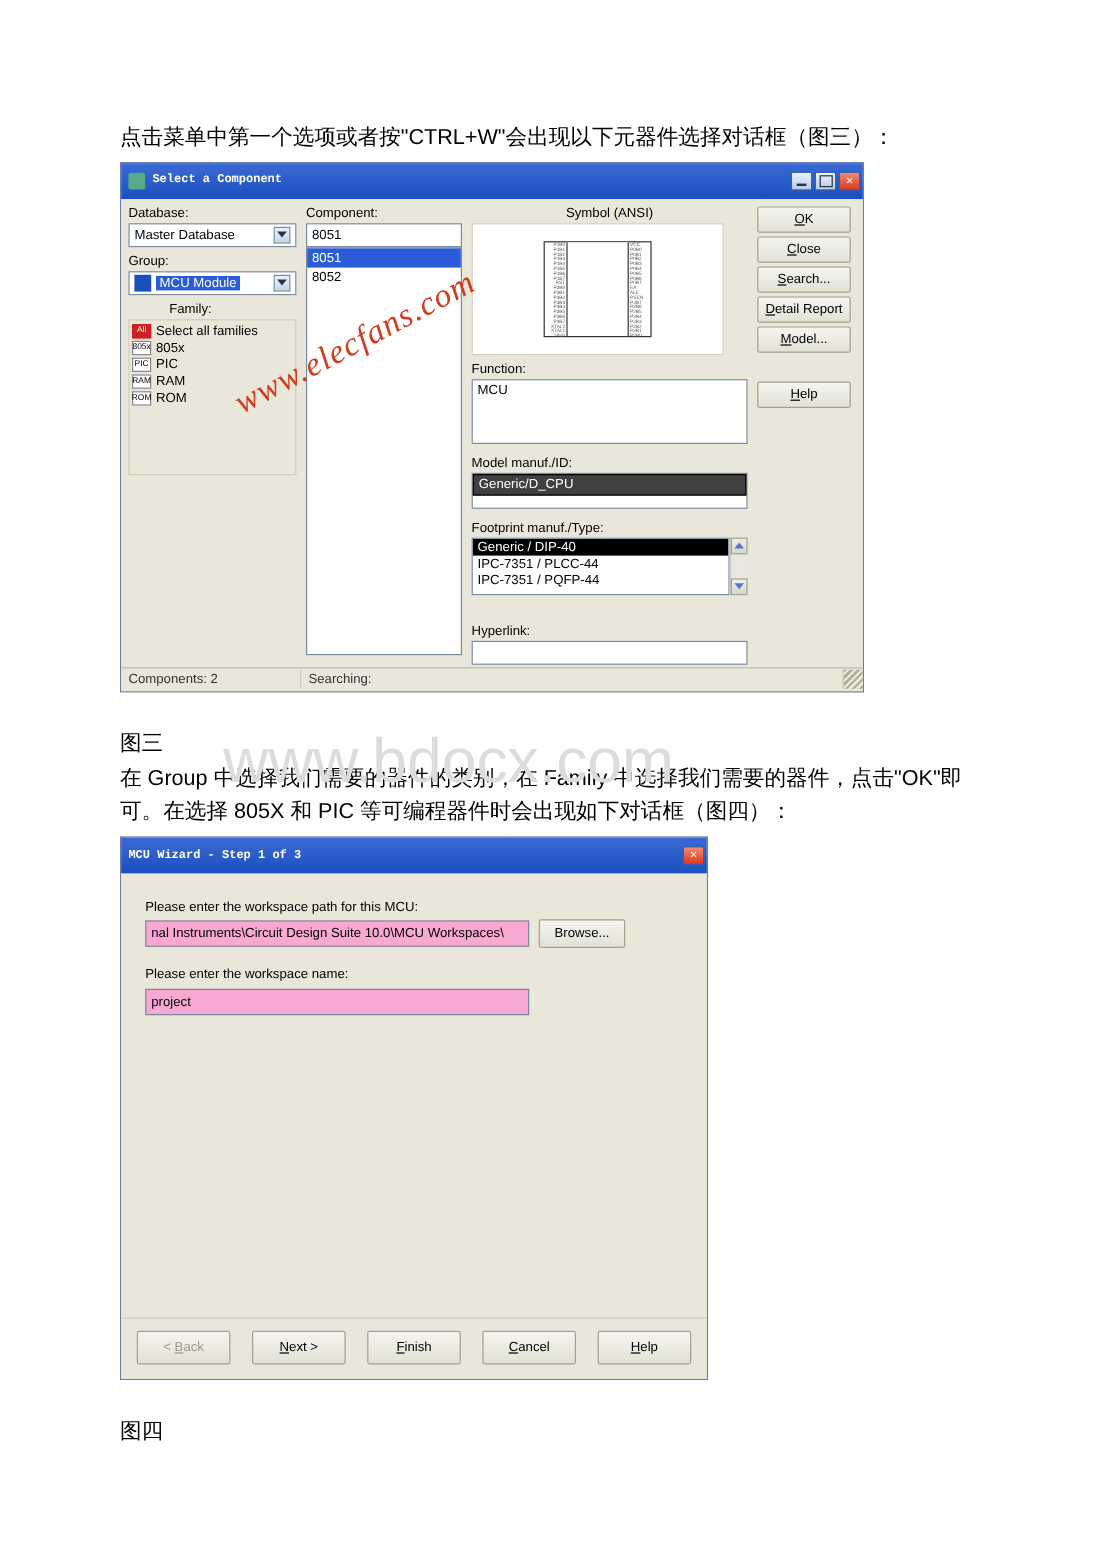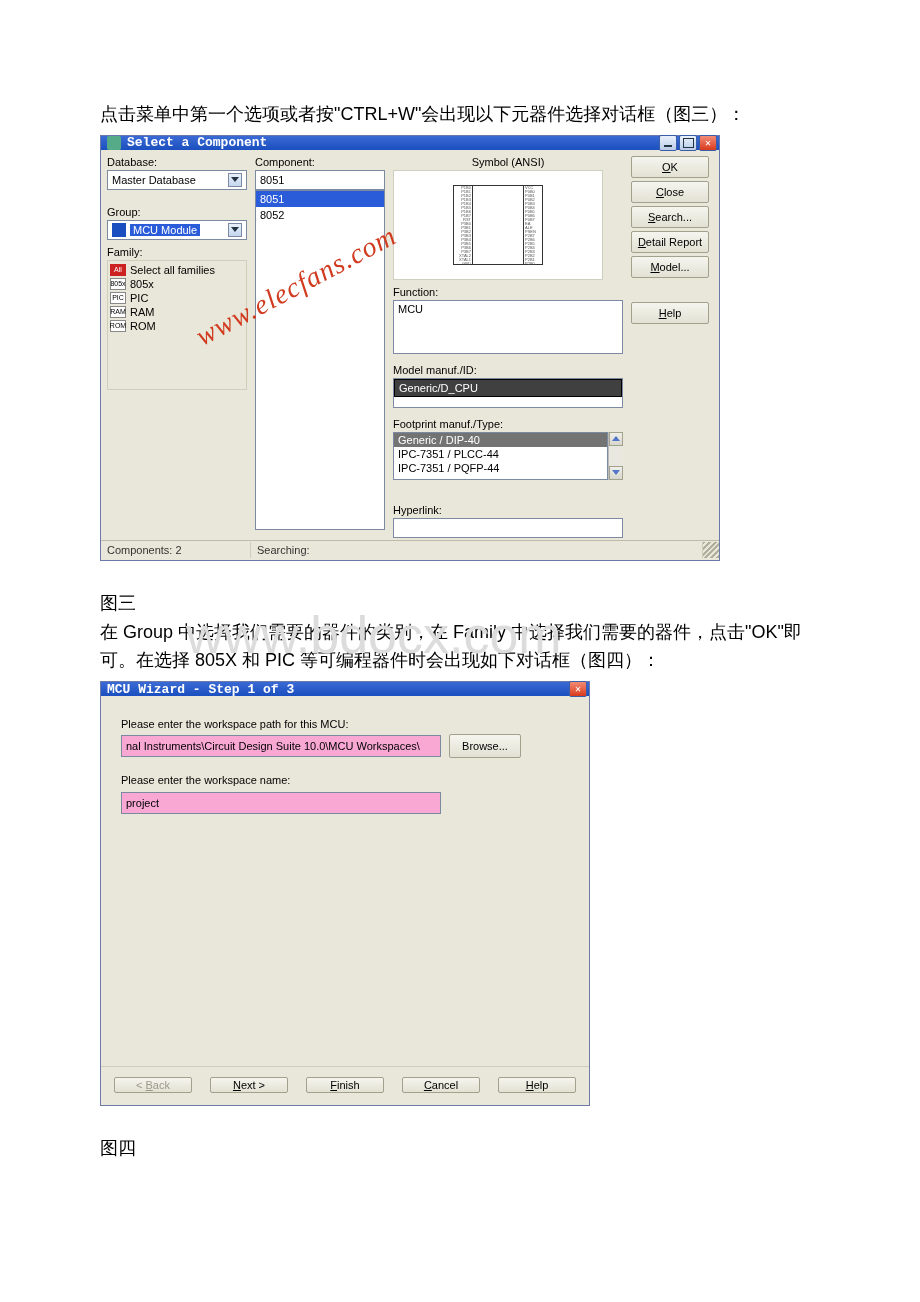--- a/index.html
+++ b/index.html
@@ -19,26 +19,26 @@
     background: #e9e7d9;
     font-family: Tahoma, Arial, sans-serif;
     font-size: 11px;
     color: #000;
     position: relative;
   }
   .titlebar {
     display: flex;
     align-items: center;
     justify-content: space-between;
-    height: 14px;
+    height: 30px;
     background: linear-gradient(#3a6ad4, #1b4fbf);
     color: #fff;
     padding: 0 2px 0 6px;
     font-family: "Courier New", monospace;
-    font-size: 13px;
+    font-size: 10px;
     font-weight: bold;
   }
   .titlebar .left { display: flex; align-items: center; gap: 6px; }
   .titlebar .sysicon { width: 14px; height: 14px; background: #5a8; border-radius: 2px; }
   .winbtns { display: flex; gap: 2px; }
   .winbtn {
     width: 18px; height: 16px;
     background: linear-gradient(#eaf1fb,#b8cbe8);
     border: 1px solid #3a5ea8;
     border-radius: 2px;
@@ -112,21 +112,21 @@
   .chip-draw .pins-r { align-items:flex-start; padding-left:1px;}
   .chip-draw .body { flex:1; background:#fff; border-left:1px solid #333; border-right:1px solid #333;}
   .chip-draw .pin { white-space:nowrap;}
   .func-box, .hyper-box {
     border: 1px solid #7b8aa0; background:#fff; font-size:11px; padding:2px 4px; height:20px;
     display:flex; align-items:center;
   }
   .model-box { border:1px solid #000000; background:#404040; color:#fff; font-size:11px; padding:2px 4px; height:18px;}
   .foot-box { border:1px solid #7b8aa0; background:#fff; font-size:11px;}
   .foot-box .fr { padding:1px 4px;}
-  .foot-box .fr.sel { background:#737373; color:#fff;}
+  .foot-box .fr.sel { background:#000000; color:#fff;}
   .foot-box-wrap { display:flex; }
   .scroll-v { width:15px; background:#e8e8e0; border-left:1px solid #bbb; display:flex; flex-direction:column; justify-content:space-between;}
   .scroll-v .arr { height:14px; background:linear-gradient(#f0f0ea,#d6d6cc); border:1px solid #a2a18c; display:flex; align-items:center; justify-content:center;}
   .scroll-v .arr::after{content:""; border-left:4px solid transparent; border-right:4px solid transparent;}
   .scroll-v .arr.up::after{border-bottom:5px solid #5175c8;}
   .scroll-v .arr.dn::after{border-top:5px solid #5175c8;}
   .statusbar {
     display:flex; align-items:center;
     height: 20px;
     background: #e9e7d9;
@@ -135,21 +135,21 @@
     color:#333;
   }
   .statusbar .cell { padding: 2px 6px; border-right:1px solid #cfceba;}
   .statusbar .grip { margin-left:auto; width:16px; height:16px; background:
     repeating-linear-gradient(135deg,#b0af9c 0 2px,transparent 2px 4px);}
   
   .dlg2 { width: 490px; }
   .dlg2 .content { padding: 22px 20px 10px 20px; background:#e9e7d9; height: 370px;}
   .dlg2 .btnrow { display:flex; gap:18px; justify-content:center; padding:10px 0 12px 0; border-top:1px solid #cfceba; background:#e9e7d9;}
   .dlg2 .btn {
-    width: 78px; height: 16px;
+    width: 78px; height: 28px;
     background: linear-gradient(#f5f5ef,#e2e1d3);
     border: 1px solid #a2a18c;
     border-radius: 2px;
     font-size: 11px;
     display:flex; align-items:center; justify-content:center;
   }
   .dlg2 .btn.disabled { color:#9a998a; }
   .dlg2 input.tx {
     border:1px solid #7b8aa0; background:#f9a8d4; height:22px; font-size:11px; padding:2px 4px; font-family:Liberation Sans, sans-serif;
   }
@@ -189,30 +189,30 @@
 
   <div class="dlg-body">
 
     <div class="col" style="width:140px;">
       <div class="lbl">Database:</div>
       <div class="dropdown">
         <span>Master Database</span>
         <span class="caret"></span>
       </div>
 
-      <div class="lbl" style="margin-top:16px;">Group:</div>
+      <div class="lbl" style="margin-top:6px;">Group:</div>
       <div class="dropdown" style="background:#fff;">
         <span style="display:flex;align-items:center;gap:4px;">
           <span style="width:14px;height:14px;background:#1b4fbf;display:inline-block;"></span>
           <span style="background:#2a5bd8;color:#fff;padding:0 3px;">MCU Module</span>
         </span>
         <span class="caret"></span>
       </div>
 
-      <div class="lbl" style="margin-top:6px;">Family:</div>
+      <div class="lbl" style="margin-top:6px;margin-left:34px;">Family:</div>
       <div class="fam-list" style="border:1px solid #cfceba; background:#e9e7d9; padding:2px; height:130px;">
         <div class="row all">
           <span class="chip">All</span>
           <span class="txt">Select all families</span>
         </div>
         <div class="row">
           <span class="chip">805x</span>
           <span>805x</span>
         </div>
         <div class="row">

